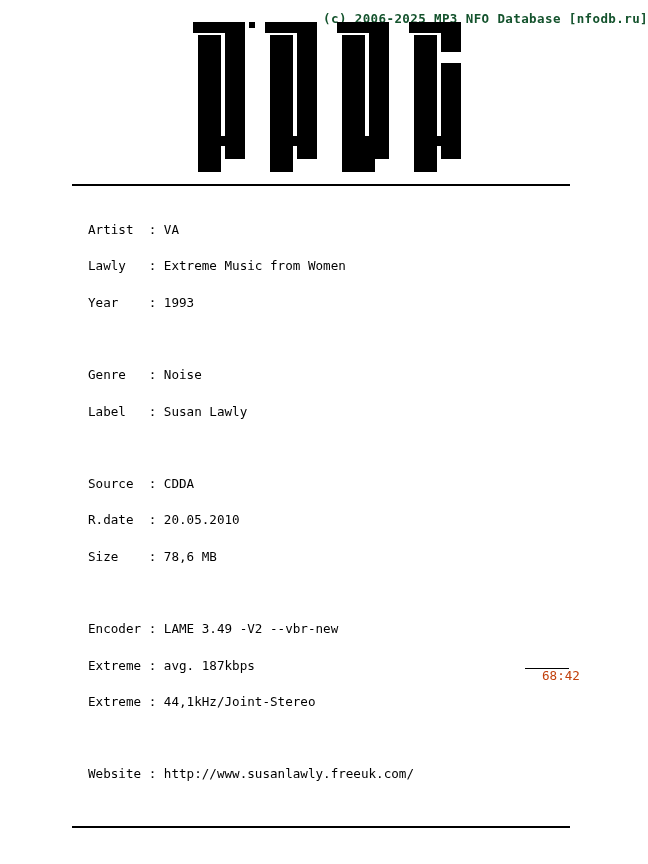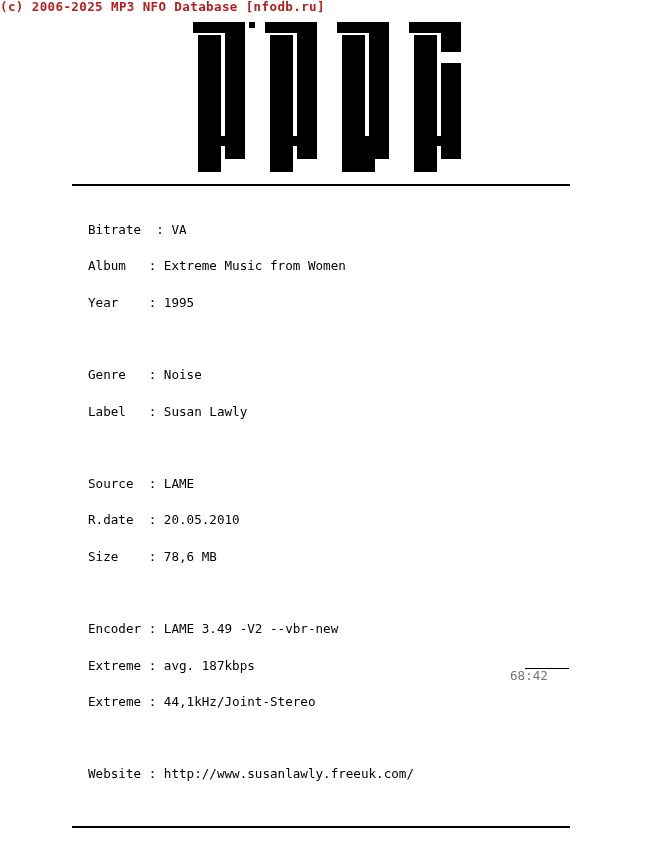--- a/index.html
+++ b/index.html
@@ -12,25 +12,25 @@
     width: 648px;
     height: 864px;
     position: relative;
     font-family: "DejaVu Sans Mono", "Liberation Mono", monospace;
     overflow: hidden;
   }
 
   
   .banner {
     position: absolute;
-    top: 0px;
+    top: 12px;
     left: 0;
     width: 648px;
-    text-align: left;
-    color: #b91c1c;
+    text-align: right;
+    color: #14532d;
     font-family: "DejaVu Sans Mono", "Liberation Mono", monospace;
     font-size: 12.5px;
     font-weight: bold;
     letter-spacing: 0.4px;
     line-height: 14px;
     white-space: pre;
   }
 
   
   .logo-wrap {
@@ -72,26 +72,26 @@
   .total-rule {
     position: absolute;
     left: 525px;
     top: 668px;
     width: 44px;
     height: 1px;
     background: #000000;
   }
   .total-line {
     position: absolute;
-    left: 510px;
+    left: 542px;
     top: 670px;
     font-family: "DejaVu Sans Mono", "Liberation Mono", monospace;
     font-size: 12.6px;
     line-height: 12.1px;
-    color: #737373;
+    color: #c2410c;
     white-space: pre;
   }
 </style>
 </head>
 <body>
 
 <div class="banner">(c) 2006-2025 MP3 NFO Database [nfodb.ru]</div>
 
 <div class="logo-wrap">
   <svg class="logo-svg" width="290" height="152" viewBox="0 0 290 152" shape-rendering="crispEdges">
@@ -126,28 +126,28 @@
       <rect x="258" y="114" width="6" height="10"></rect>
       <rect x="235" y="114" width="23" height="36"></rect>
     </g>
   </svg>
 </div>
 
 <div class="rule rule-top"></div>
 <div class="rule rule-bottom"></div>
 
 <div class="body-text">
-  <span class="line" id="f-artist">Bitrate  : VA</span>
-  <span class="line" id="f-album">Album   : Extreme Music from Women</span>
-  <span class="line" id="f-year">Year    : 1995</span>
+  <span class="line" id="f-artist">Artist  : VA</span>
+  <span class="line" id="f-album">Lawly   : Extreme Music from Women</span>
+  <span class="line" id="f-year">Year    : 1993</span>
   <span class="blank"></span>
   <span class="line" id="f-genre">Genre   : Noise</span>
   <span class="line" id="f-label">Label   : Susan Lawly</span>
   <span class="blank"></span>
-  <span class="line" id="f-source">Source  : LAME</span>
+  <span class="line" id="f-source">Source  : CDDA</span>
   <span class="line" id="f-rdate">R.date  : 20.05.2010</span>
   <span class="line" id="f-size">Size    : 78,6 MB</span>
   <span class="blank"></span>
   <span class="line" id="f-encoder">Encoder : LAME 3.49 -V2 --vbr-new</span>
   <span class="line" id="f-bitrate">Extreme : avg. 187kbps</span>
   <span class="line" id="f-quality">Extreme : 44,1kHz/Joint-Stereo</span>
   <span class="blank"></span>
   <span class="line" id="f-website">Website : http://www.susanlawly.freeuk.com/</span>
   <span class="blank"></span>
   

